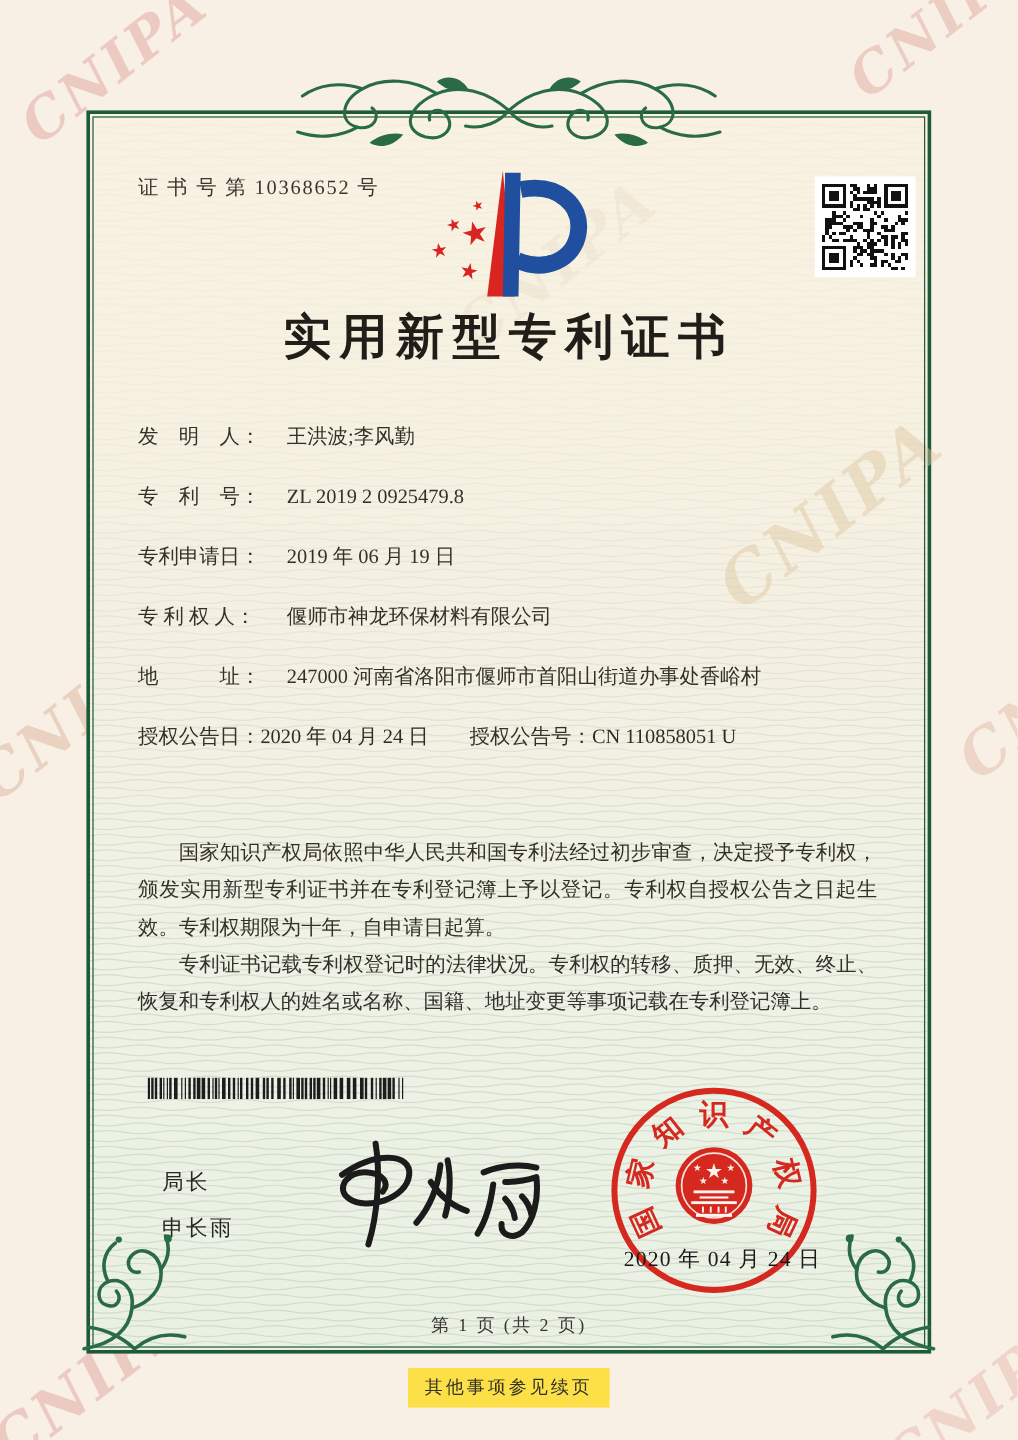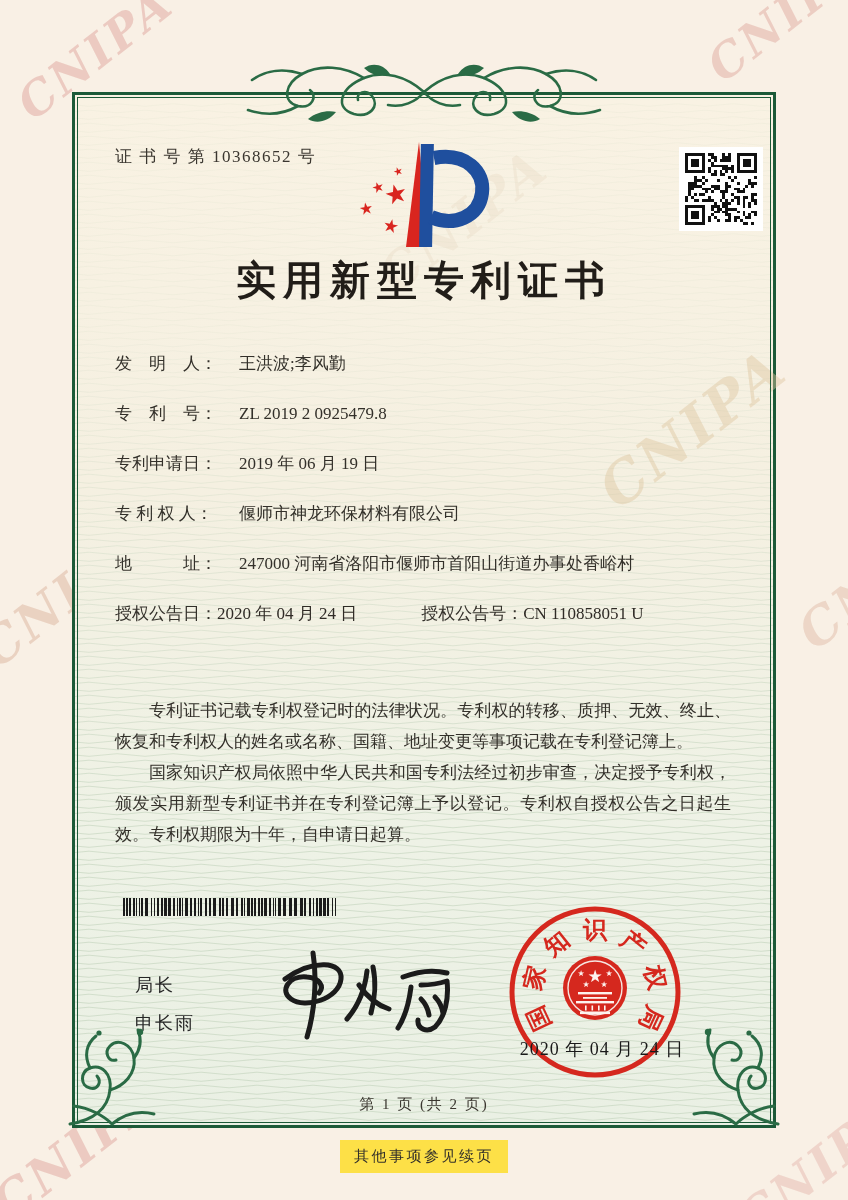--- a/index.html
+++ b/index.html
@@ -26,21 +26,21 @@
 
   .cert-number{position:absolute;left:40px;top:50px;font-size:17px;letter-spacing:1.5px;color:#3a362f;}
   .logo{position:absolute;left:50%;top:42px;transform:translateX(-50%);}
   .qr{position:absolute;left:604px;top:52px;width:84px;height:84px;background:#fff;padding:0;display:flex;align-items:center;justify-content:center;}
   .title{position:absolute;left:0;right:0;top:158px;text-align:center;font-size:40px;font-weight:700;letter-spacing:7px;color:#211d18;}
 
   .fields{position:absolute;left:40px;right:42px;top:250px;font-size:17px;line-height:37px;}
   .field-row{margin-bottom:13px;white-space:nowrap;}
   .flabel{display:inline-block;min-width:124px;color:#33302a;}
   .fvalue{color:#33302a;}
-  .grant-row{display:flex;gap:64px;}
+  .grant-row{display:flex;gap:34px;}
 
   .paragraphs{position:absolute;left:40px;right:42px;top:600px;font-size:17px;line-height:31px;text-align:justify;color:#33302a;}
   .paragraphs p{margin:0;text-indent:2em;}
 
   #barcode{position:absolute;left:48px;top:803px;}
   .signoff{position:absolute;left:60px;top:878px;font-family:"Liberation Sans","DejaVu Sans",sans-serif;font-size:18px;color:#262626;letter-spacing:2px;}
   .signoff div{margin-bottom:14px;}
   #signature{position:absolute;left:175px;top:852px;}
   #seal{position:absolute;left:432px;top:809px;z-index:3;}
   .page-indicator{position:absolute;left:0;right:0;top:1000px;text-align:center;font-size:15px;letter-spacing:2px;color:#3a362f;}
@@ -434,22 +434,22 @@
       <div class="field-row"><span class="flabel">专利申请日：</span><span class="fvalue">2019 年 06 月 19 日</span></div>
       <div class="field-row"><span class="flabel">专 利 权 人：</span><span class="fvalue">偃师市神龙环保材料有限公司</span></div>
       <div class="field-row"><span class="flabel">地　　　址：</span><span class="fvalue">247000 河南省洛阳市偃师市首阳山街道办事处香峪村</span></div>
       <div class="field-row grant-row">
         <span><span class="flabel" style="min-width:0">授权公告日：</span><span>2020 年 04 月 24 日</span></span>
         <span><span class="flabel" style="min-width:0">授权公告号：</span><span>CN 110858051 U</span></span>
       </div>
     </div>
 
     <div class="paragraphs">
+      <p>国家知识产权局依照中华人民共和国专利法经过初步审查，决定授予专利权，颁发实用新型专利证书并在专利登记簿上予以登记。专利权自授权公告之日起生效。专利权期限为十年，自申请日起算。</p>
       <p>专利证书记载专利权登记时的法律状况。专利权的转移、质押、无效、终止、恢复和专利权人的姓名或名称、国籍、地址变更等事项记载在专利登记簿上。</p>
-      <p>国家知识产权局依照中华人民共和国专利法经过初步审查，决定授予专利权，颁发实用新型专利证书并在专利登记簿上予以登记。专利权自授权公告之日起生效。专利权期限为十年，自申请日起算。</p>
     </div>
 
     <svg id="barcode" width="216" height="18">
         <rect x="0" y="0" width="2" height="18" fill="#1c1c1c"></rect>
         <rect x="3" y="0" width="2" height="18" fill="#1c1c1c"></rect>
         <rect x="6" y="0" width="2" height="18" fill="#1c1c1c"></rect>
         <rect x="10" y="0" width="2" height="18" fill="#1c1c1c"></rect>
         <rect x="13" y="0" width="1" height="18" fill="#1c1c1c"></rect>
         <rect x="16" y="0" width="1" height="18" fill="#1c1c1c"></rect>
         <rect x="18" y="0" width="2" height="18" fill="#1c1c1c"></rect>

